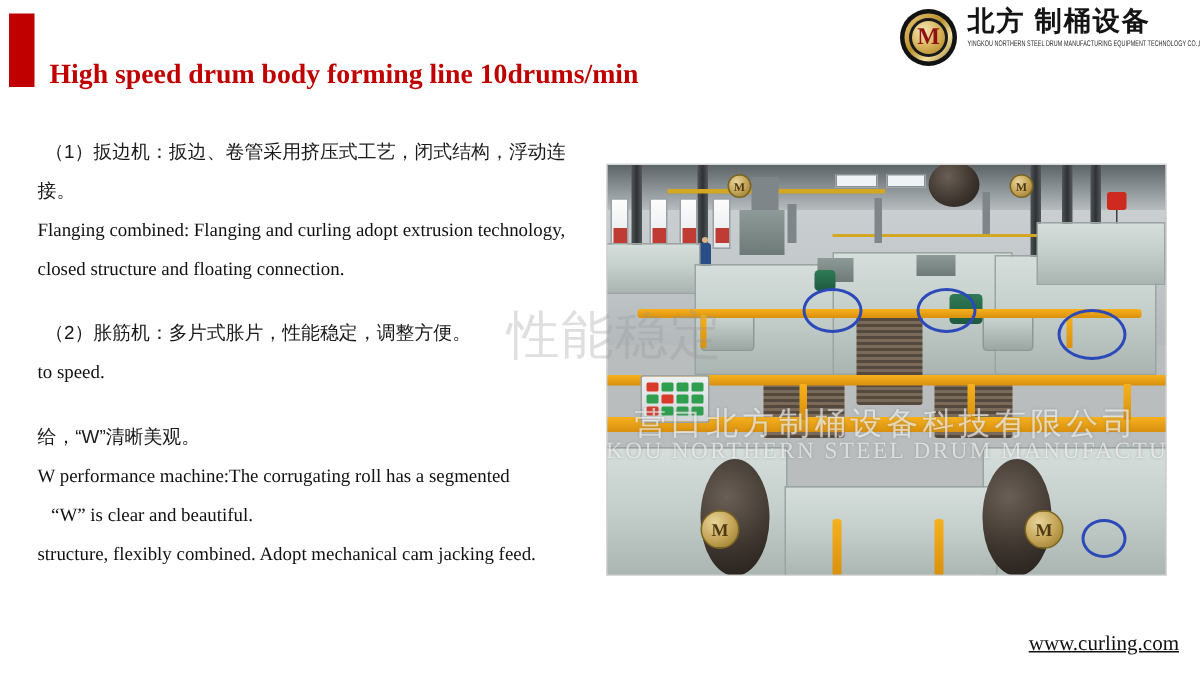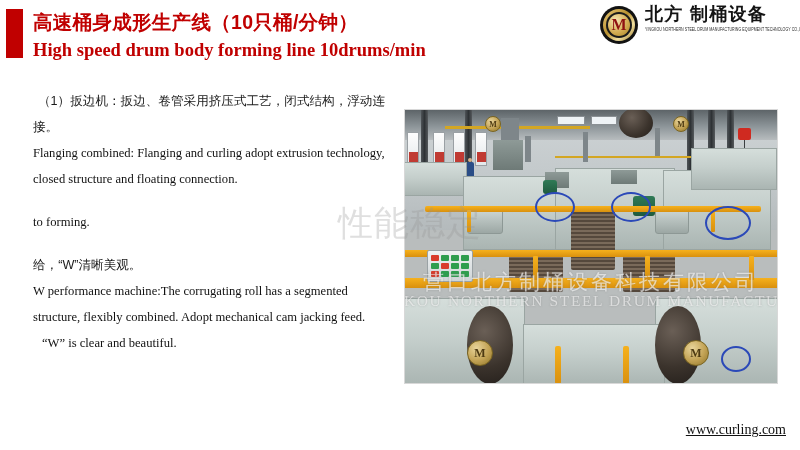--- a/index.html
+++ b/index.html
@@ -118,23 +118,22 @@
     letter-spacing: 0.05px;
     color: #2a2a2a;
     white-space: nowrap;
     transform: scaleY(1.5);
     transform-origin: left top;
   }
 
   
   .text-col {
     position: absolute;
-    left: 0; top: 88px;
+    left: 16px; top: 88px;
     width: 400px;
-    padding-left: 24px;
   }
 
   .para { margin-bottom: 17px; }
   .para:last-child { margin-bottom: 0; }
 
   .line-cn {
     font-family: "Liberation Sans", "DejaVu Sans", sans-serif;
     font-size: 12.6px;
     color: #1a1a1a;
     line-height: 26px;
@@ -326,21 +325,20 @@
     color: #111111;
     text-decoration: underline;
     white-space: nowrap;
   }
 </style>
 </head>
 <body>
 
 <div class="header">
   <div class="red-bar"></div>
-  <div class="title-cn">高速桶身成形生产线（10只桶/分钟）</div>
   <div class="title-en">High speed drum body forming line    10drums/min</div>
 
   <div class="logo">
     <div class="logo-mark">
       <div class="ring-outer"></div>
       <div class="ring-gold"></div>
       <div class="ring-inner"></div>
       <div class="disc">
         <span class="disc-letter">M</span>
       </div>
@@ -355,28 +353,29 @@
 <div class="text-col">
 
   <div class="para">
     <div class="line-cn indent">（1）扳边机：扳边、卷管采用挤压式工艺，闭式结构，浮动连</div>
     <div class="line-cn pad">接。</div>
     <div class="line-en">Flanging combined: Flanging and curling adopt extrusion technology,</div>
     <div class="line-en">closed structure and floating connection.</div>
   </div>
 
   <div class="para">
-    <div class="line-en">to forming.</div>
+    <div class="line-cn indent">（2）胀筋机：多片式胀片，性能稳定，调整方便。</div>
+    <div class="line-en">to speed.</div>
   </div>
 
   <div class="para">
     <div class="line-cn pad">给，“W”清晰美观。</div>
     <div class="line-en">W performance machine:The corrugating roll has a segmented</div>
+    <div class="line-en ind">“W” is clear and beautiful.</div>
     <div class="line-en">structure, flexibly combined. Adopt mechanical cam jacking feed.</div>
-    <div class="line-en ind">“W” is clear and beautiful.</div>
   </div>
 
 </div>
 
 <div class="wm-nonmember">性能稳定</div>
 
 <div class="photo">
 
   <div class="hall">
     <div class="hall-ceiling"></div>

